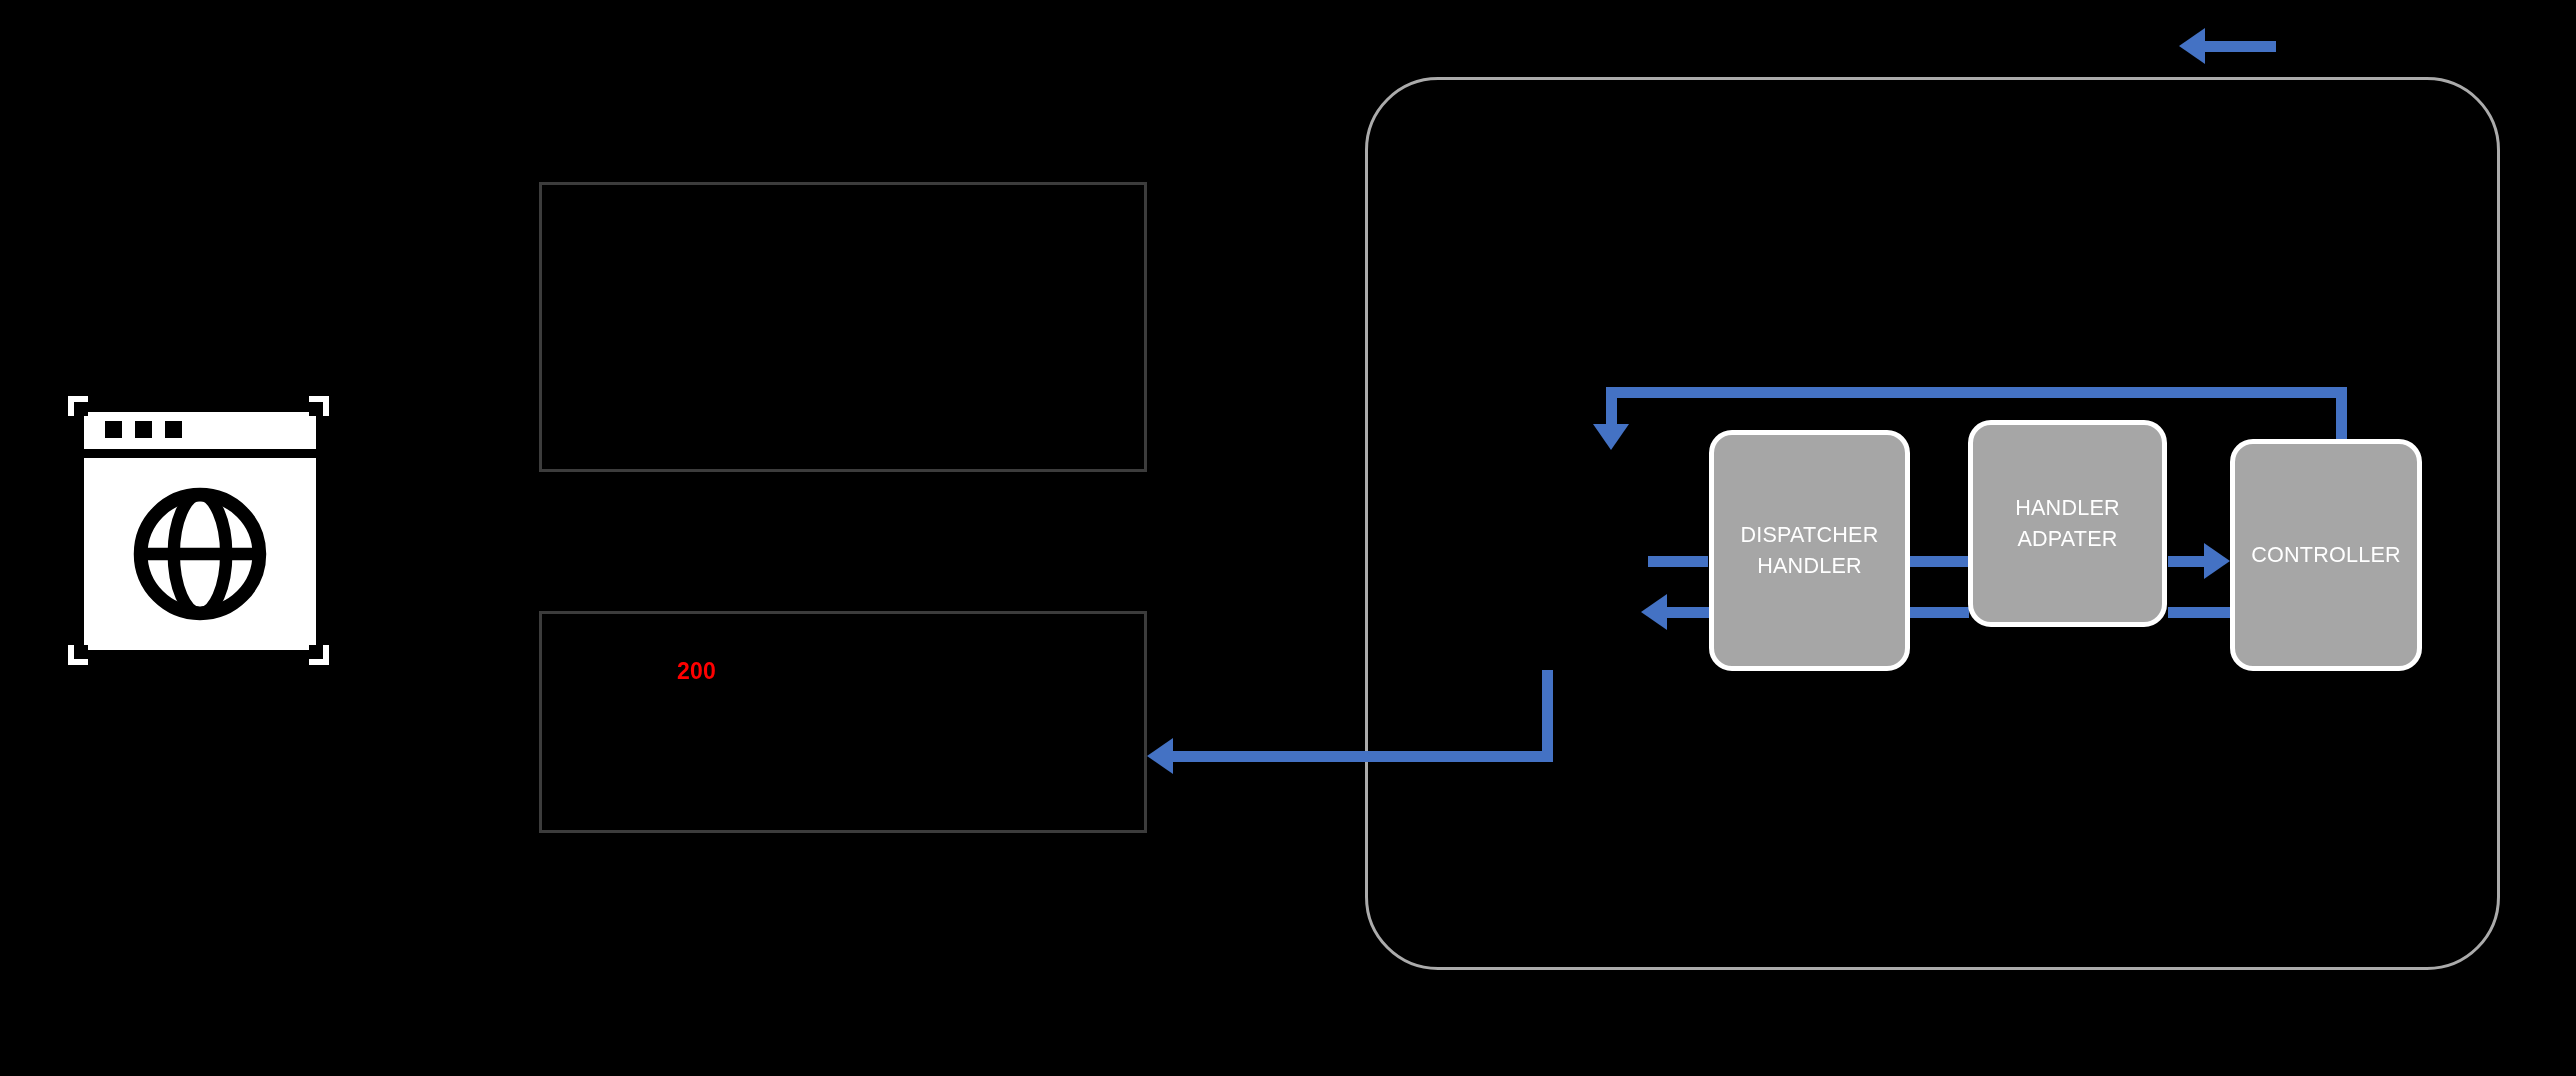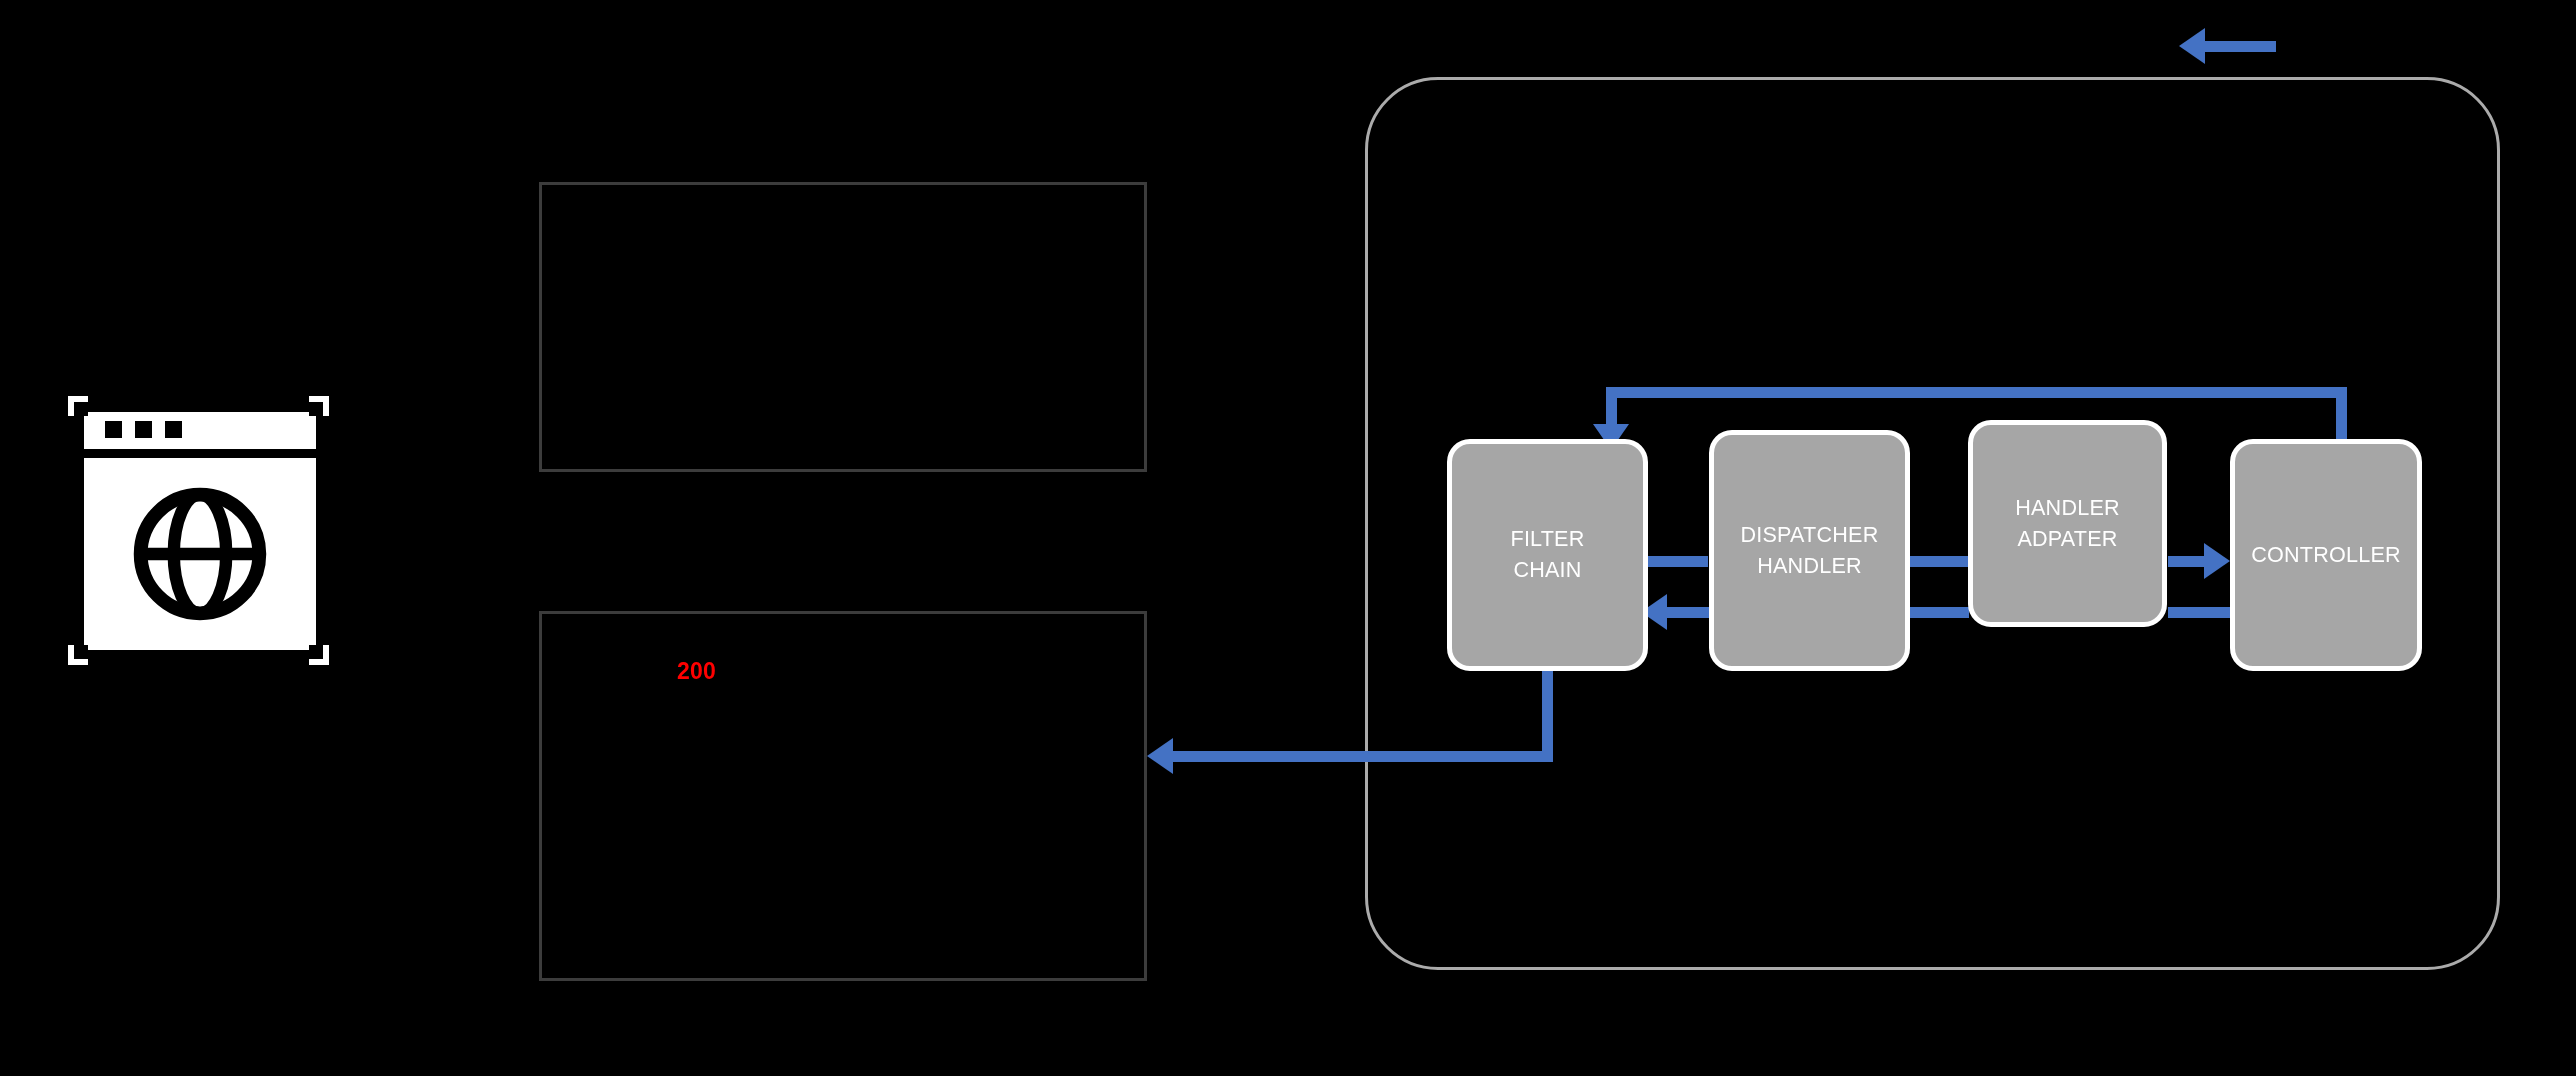--- a/index.html
+++ b/index.html
@@ -105,21 +105,21 @@
   }
 
   
   .plain-rect {
     position: absolute;
     border: 3.1px solid #3c3c3c;
     box-sizing: border-box;
     background: transparent;
   }
   #request-rect  { left: 539px;  top: 182px;  width: 608px; height: 290px; }
-  #response-rect { left: 539px;  top: 611px;  width: 608px; height: 370px; }
+  #response-rect { left: 539px;  top: 611px;  width: 608px; height: 222px; }
 
   .status-code {
     position: absolute;
     left: 135px;
     top: 44px;
     color: #ff0000;
     font-size: 23px;
     font-weight: bold;
     font-family: "Liberation Sans", sans-serif;
     letter-spacing: 0.2px;
@@ -262,24 +262,20 @@
   <div class="conn-h" style="left:1910px; top:607px; width:59px;"></div>
 
   <div class="conn-h" style="left:2168px; top:556px; width:37px;"></div>
   <div class="arrow-right" style="left:2204px; top:543px;"></div>
   <div class="conn-h" style="left:2168px; top:607px; width:63px;"></div>
 
   <div class="conn-v" style="left:1542px; top:670px; height:87px;"></div>
   <div class="conn-h" style="left:1173px; top:751px; width:380px;"></div>
   <div class="arrow-left" style="left:1147px; top:738px;"></div>
 
-  <div class="component-box" id="box-filter-chain">
-    <span class="box-label">FILTER
-CHAIN</span>
-  </div>
 
   <div class="component-box" id="box-dispatcher-servlet">
     <span class="box-label">DISPATCHER
 HANDLER</span>
   </div>
 
   <div class="component-box" id="box-handler-adapter">
     <span class="box-label">HANDLER
 ADPATER</span>
   </div>

